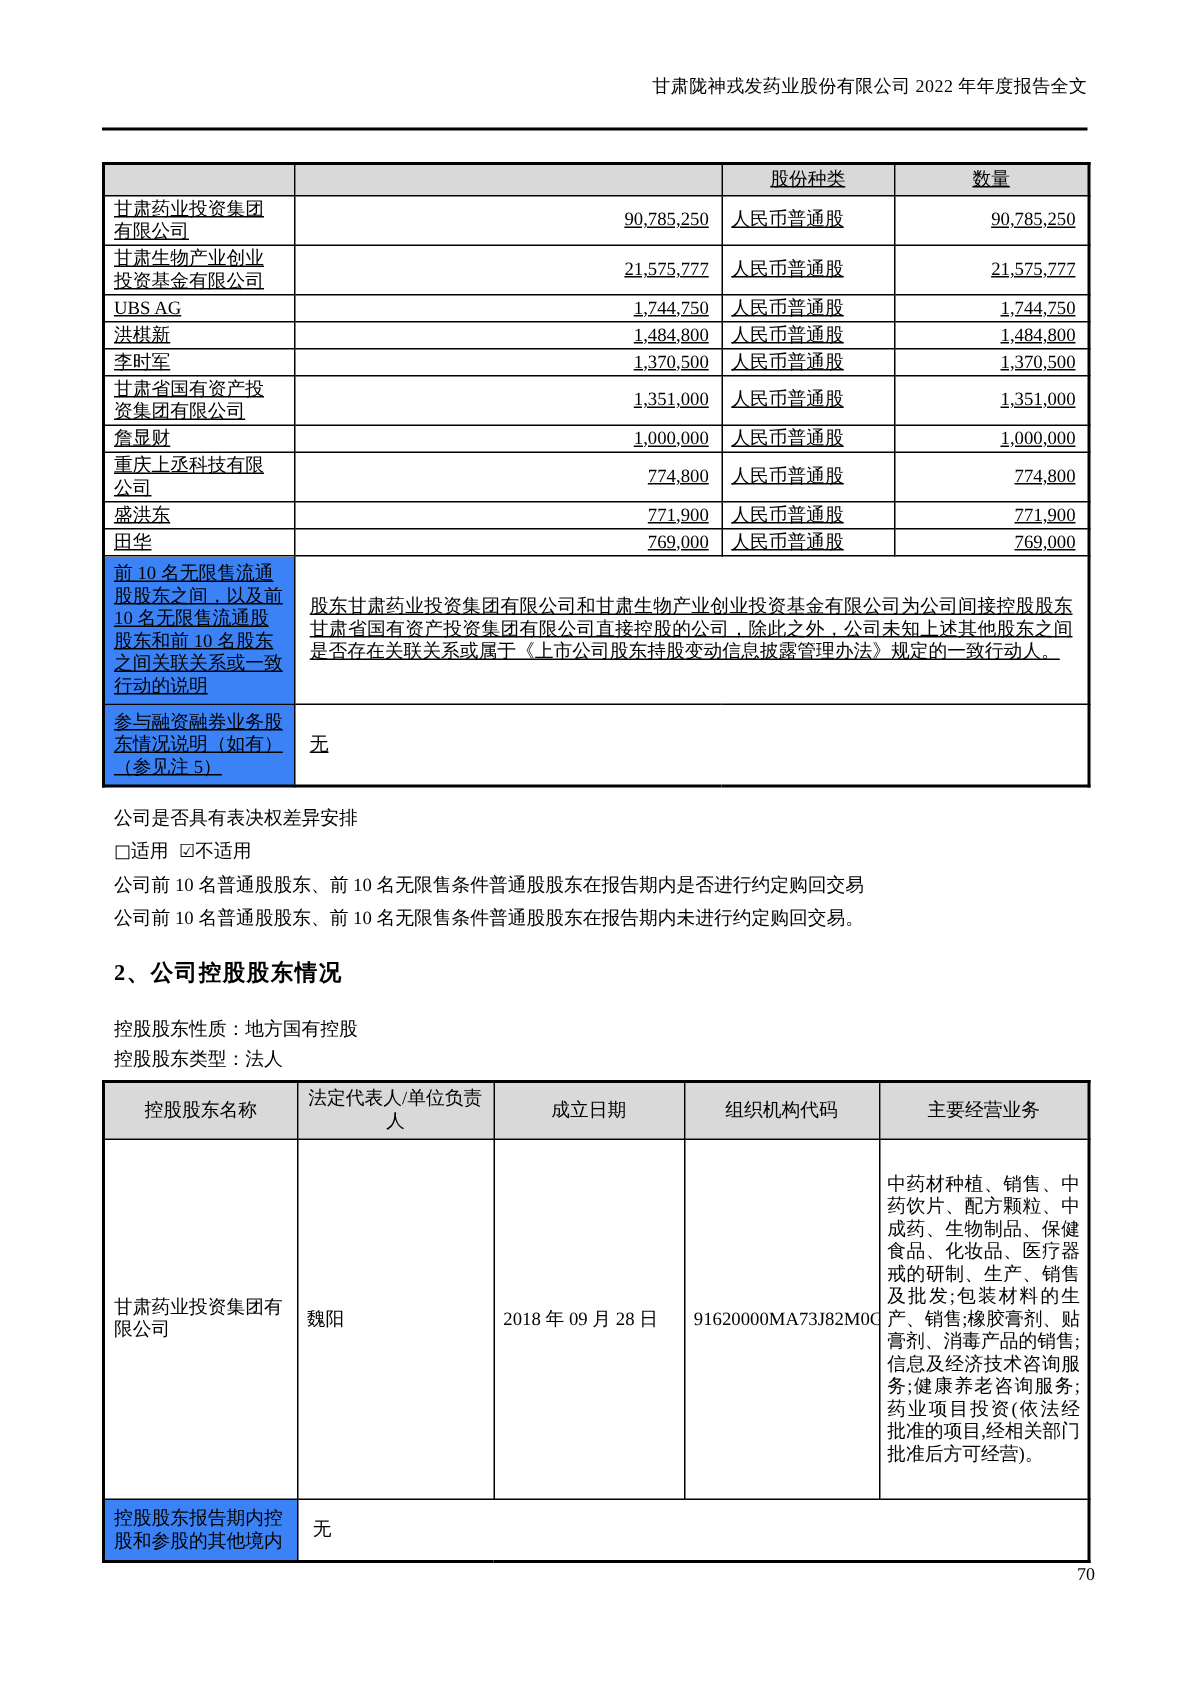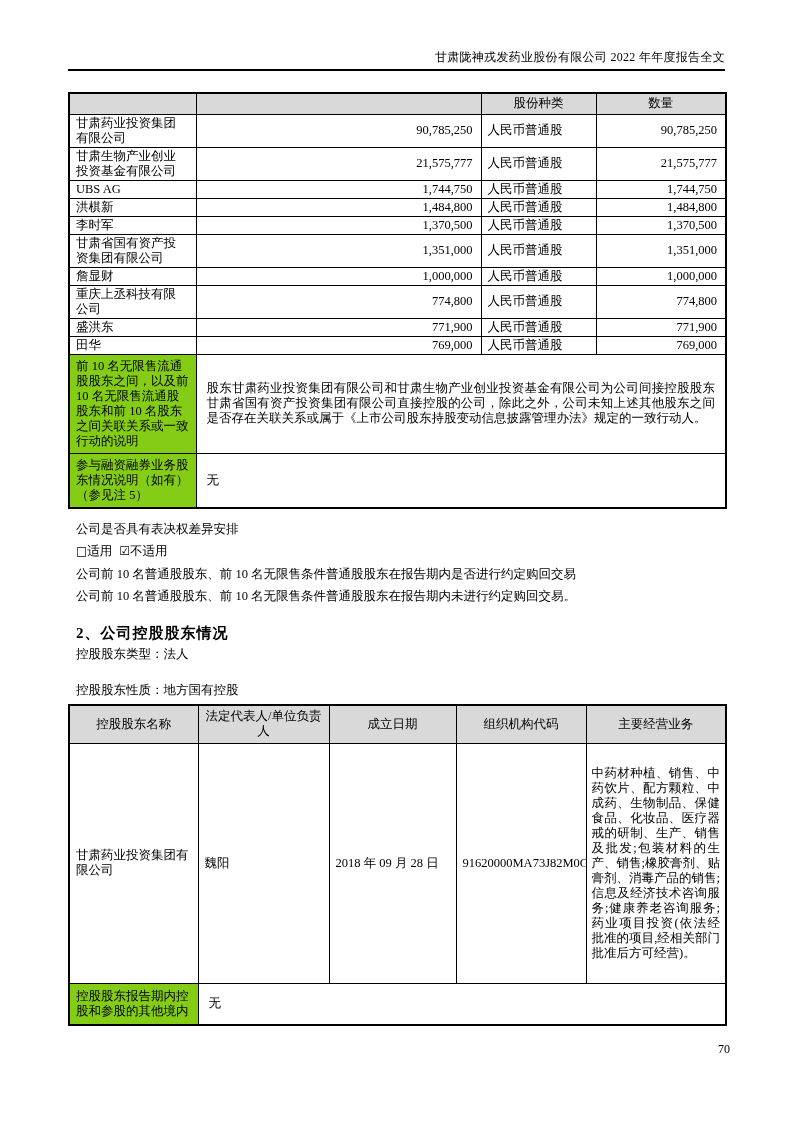--- a/index.html
+++ b/index.html
@@ -12,44 +12,44 @@
     overflow: hidden;
   }
   .page { width: 793px; height: 1122px; position: relative; }
   .content { padding: 50px 68px 0 68px; }
 
   
   .doc-header {
     text-align: right;
     font-size: 12px;
     line-height: 15px;
-    padding-bottom: 4px;
+    padding-bottom: 20px;
     border-bottom: 2px solid #000;
     letter-spacing: 0.3px;
   }
 
   
   table { width: 657px; border-collapse: collapse; table-layout: fixed; border: 2px solid #000; }
   td, th {
     border: 1px solid #000;
     font-size: 12.5px;
     font-weight: normal;
     line-height: 15px;
     padding: 1px 8px 1px 6px;
     vertical-align: middle;
     overflow: hidden;
   }
-  .t1 { margin-top: 21px; }
+  .t1 { margin-top: 21px; text-decoration: underline; }
   .t1 thead th { background: #d9d9d9; text-align: center; height: 21px; padding: 1px 4px; }
   .row-1line { height: 18px; }
   .row-2line { height: 33px; }
   .cell-name { text-align: left; }
   .cell-num { text-align: right; padding-right: 8px; }
   .cell-type { text-align: left; }
-  .label-cell { background: #84cc16; text-align: left; padding: 4px 4px 4px 6px; }
+  .label-cell { background: #3b82f6; text-align: left; padding: 4px 4px 4px 6px; }
   .note1-row { height: 98px; }
   .note2-row { height: 39px; }
   .note-content { text-align: justify; padding: 4px 10px; }
 
   
   .para { font-size: 12.5px; line-height: 15px; margin: 7.5px 0 0 8px; }
   .para.first { margin-top: 13px; }
   .chk { font-family: "DejaVu Sans", sans-serif; font-size: 12px; }
   .chk-gap { display: inline-block; width: 7px; }
 
@@ -173,22 +173,22 @@
       </tbody>
     </table>
 
     <p class="para first">公司是否具有表决权差异安排</p>
     <p class="para"><span class="chk">□</span><span>适用</span><span class="chk-gap"></span><span class="chk">☑</span><span>不适用</span></p>
     <p class="para">公司前 10 名普通股股东、前 10 名无限售条件普通股股东在报告期内是否进行约定购回交易</p>
     <p class="para">公司前 10 名普通股股东、前 10 名无限售条件普通股股东在报告期内未进行约定购回交易。</p>
 
     <h2 class="section-heading">2、公司控股股东情况</h2>
 
+    <p class="info-line n1">控股股东性质：地方国有控股</p>
     <p class="info-line n2">控股股东类型：法人</p>
-    <p class="info-line n1">控股股东性质：地方国有控股</p>
 
     <table class="t2">
       <colgroup>
         <col style="width:129px">
           <col style="width:131px">
           <col style="width:127px">
           <col style="width:130px">
           <col style="width:140px">
       </colgroup>
       <thead>

